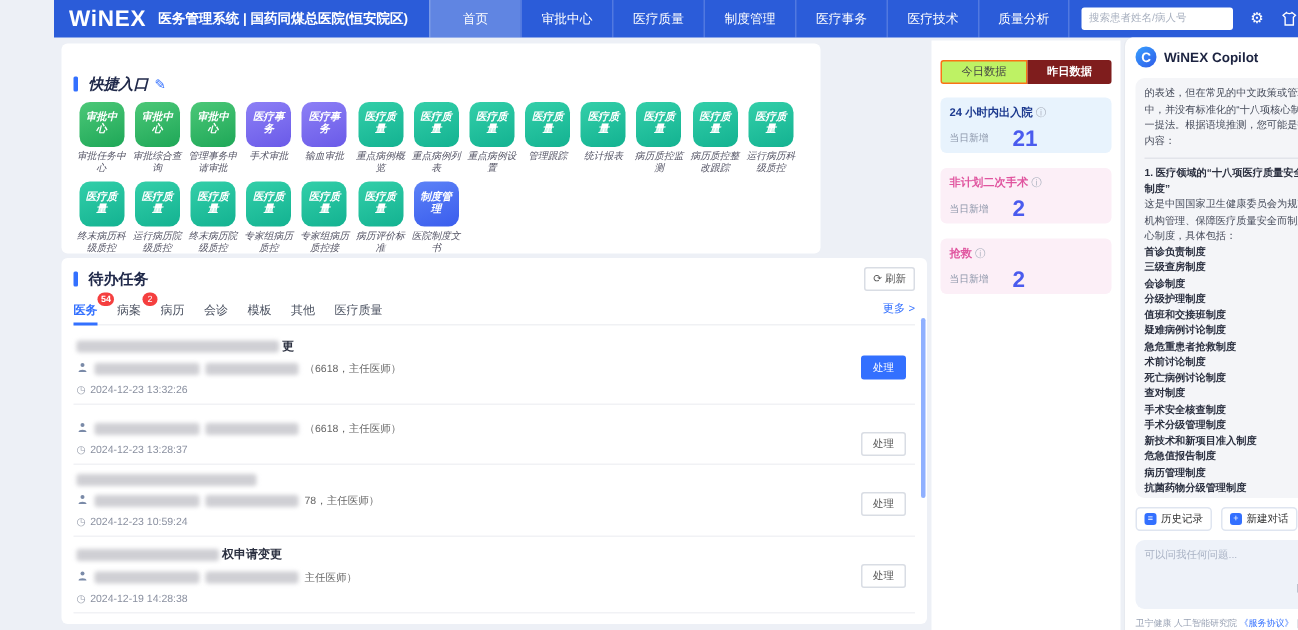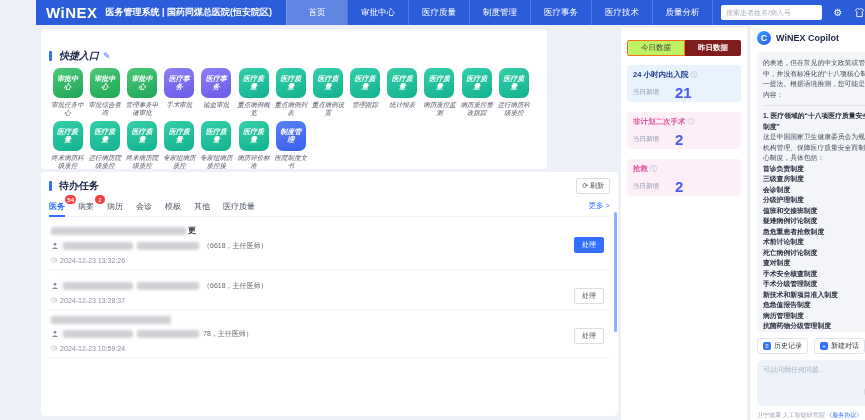--- a/index.html
+++ b/index.html
@@ -292,20 +292,40 @@
             <span class="blur b1"></span>
             <span class="blur b2"></span>
             <span>78，主任医师）</span>
           </div>
           <div class="ti-time">
             <span class="clock">◷</span>
             <span>2024-12-23 10:59:24</span>
           </div>
           <button class="handle-btn plain">处理</button>
         </div>
+        <div class="todo-item">
+          <div class="ti-title">
+            <span class="blur bt"></span>
+            <span>权申请变更</span>
+          </div>
+          <div class="ti-sub">
+            <span><svg width="8" height="8" viewBox="0 0 24 24" fill="#7a8aa8">
+                <circle cx="12" cy="7" r="4"></circle>
+                <path d="M4 21 C4 15 20 15 20 21 Z"></path>
+              </svg></span>
+            <span class="blur b1"></span>
+            <span class="blur b2"></span>
+            <span>主任医师）</span>
+          </div>
+          <div class="ti-time">
+            <span class="clock">◷</span>
+            <span>2024-12-19 14:28:38</span>
+          </div>
+          <button class="handle-btn plain">处理</button>
+        </div>
       </div>
     <div class="scrollbar-todo"></div>
   </div>
 
   <div class="card stats">
     <div class="toggle">
       <span class="tog left">今日数据</span>
       <span class="tog right">昨日数据</span>
     </div>
     <div class="scards" id="scards">

